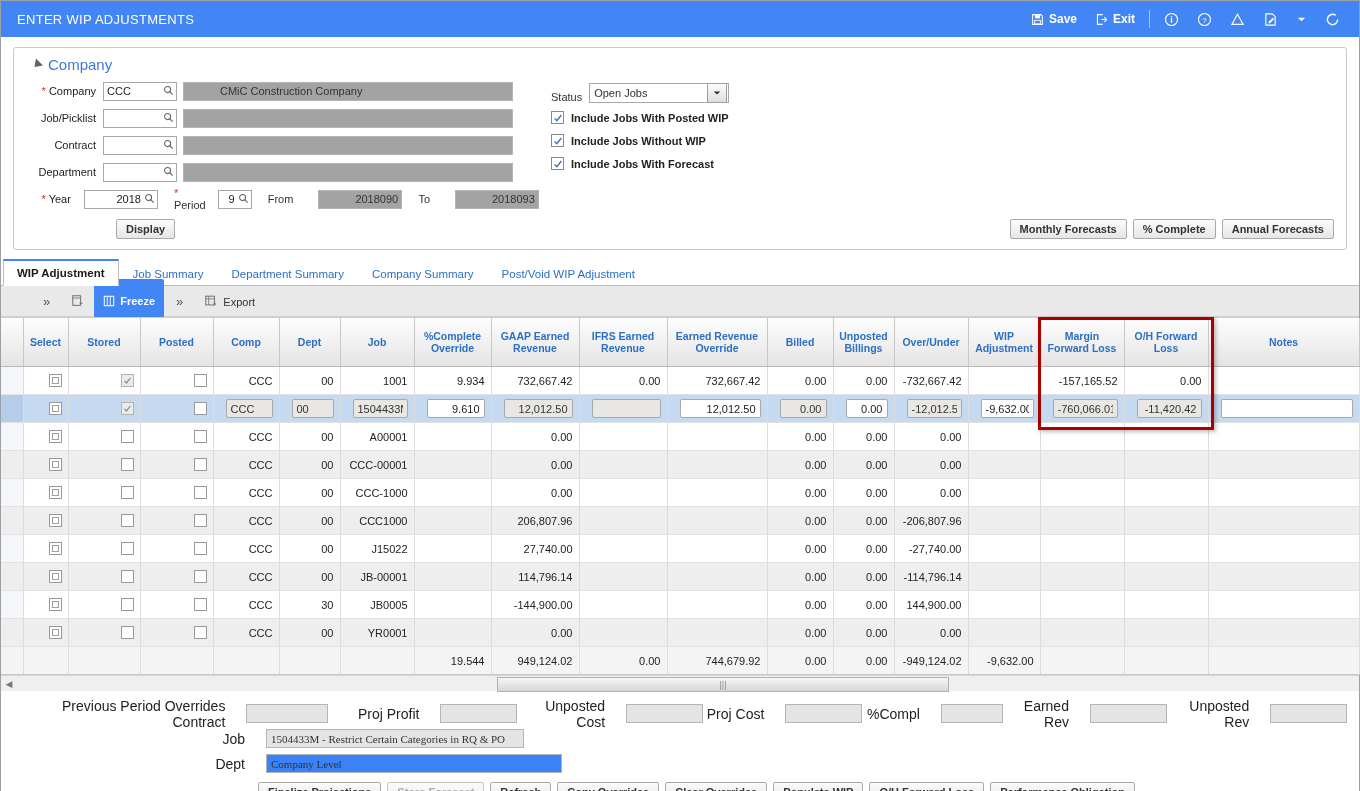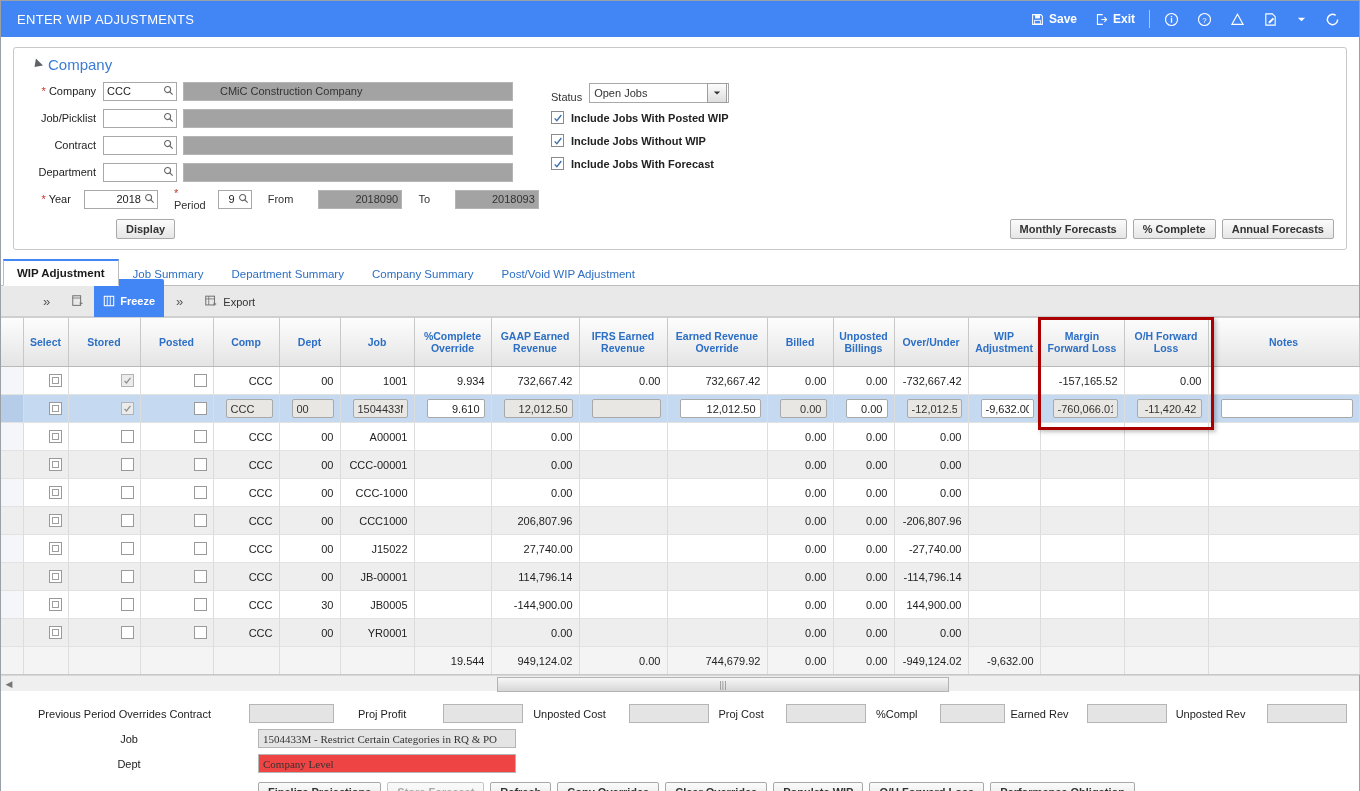--- a/index.html
+++ b/index.html
@@ -142,21 +142,21 @@
   .hs-track{flex:1;height:13px;background:#efefef;position:relative;}
   .hs-thumb{
     position:absolute;left:480px;width:450px;height:13px;
     background:linear-gradient(#f7f7f7,#d6d6d6);border:1px solid #b3b3b3;
     display:flex;align-items:center;justify-content:center;color:#8a8a8a;font-size:9px;
   }
 
   
   .bottom{padding:10px 12px 8px 12px;background:#fff;}
   .brow{display:flex;align-items:center;height:25px;}
-  .blab{font-size:11px;color:#222;text-align:center;padding-right:13px;}
+  .blab{font-size:14px;color:#222;text-align:right;padding-right:21px;}
   .bfield{height:19px;border:1px solid #b5b5b5;background:#e4e4e4;box-sizing:border-box;font-size:11px;padding:0 4px;
           display:flex;align-items:center;color:#333;font-family:Liberation Serif, serif;}
   .bbtns{display:flex;gap:6px;margin-left:245px;margin-top:6px;}
 </style>
 </head>
 <body>
 
 <div id="app">
 
   <div class="titlebar">
@@ -706,21 +706,21 @@
       <div class="bfield" style="width:83px"></div>
     </div>
 
     <div class="brow">
       <div class="blab" style="width:232px">Job</div>
       <div class="bfield" style="width:258px;background:#e4e4e4">1504433M - Restrict Certain Categories in RQ &amp; PO</div>
     </div>
 
     <div class="brow">
       <div class="blab" style="width:232px">Dept</div>
-      <div class="bfield" style="width:258px;background:#ef4444">Company Level</div>
+      <div class="bfield" style="width:296px;background:#3b82f6">Company Level</div>
     </div>
 
     <div class="bbtns" id="bottom-buttons">
         <button class="btn">Finalize Projections</button>
         <button class="btn dis">Store Forecast</button>
         <button class="btn">Refresh</button>
         <button class="btn">Copy Overrides</button>
         <button class="btn">Clear Overrides</button>
         <button class="btn">Populate WIP</button>
         <button class="btn">O/H Forward Loss</button>

